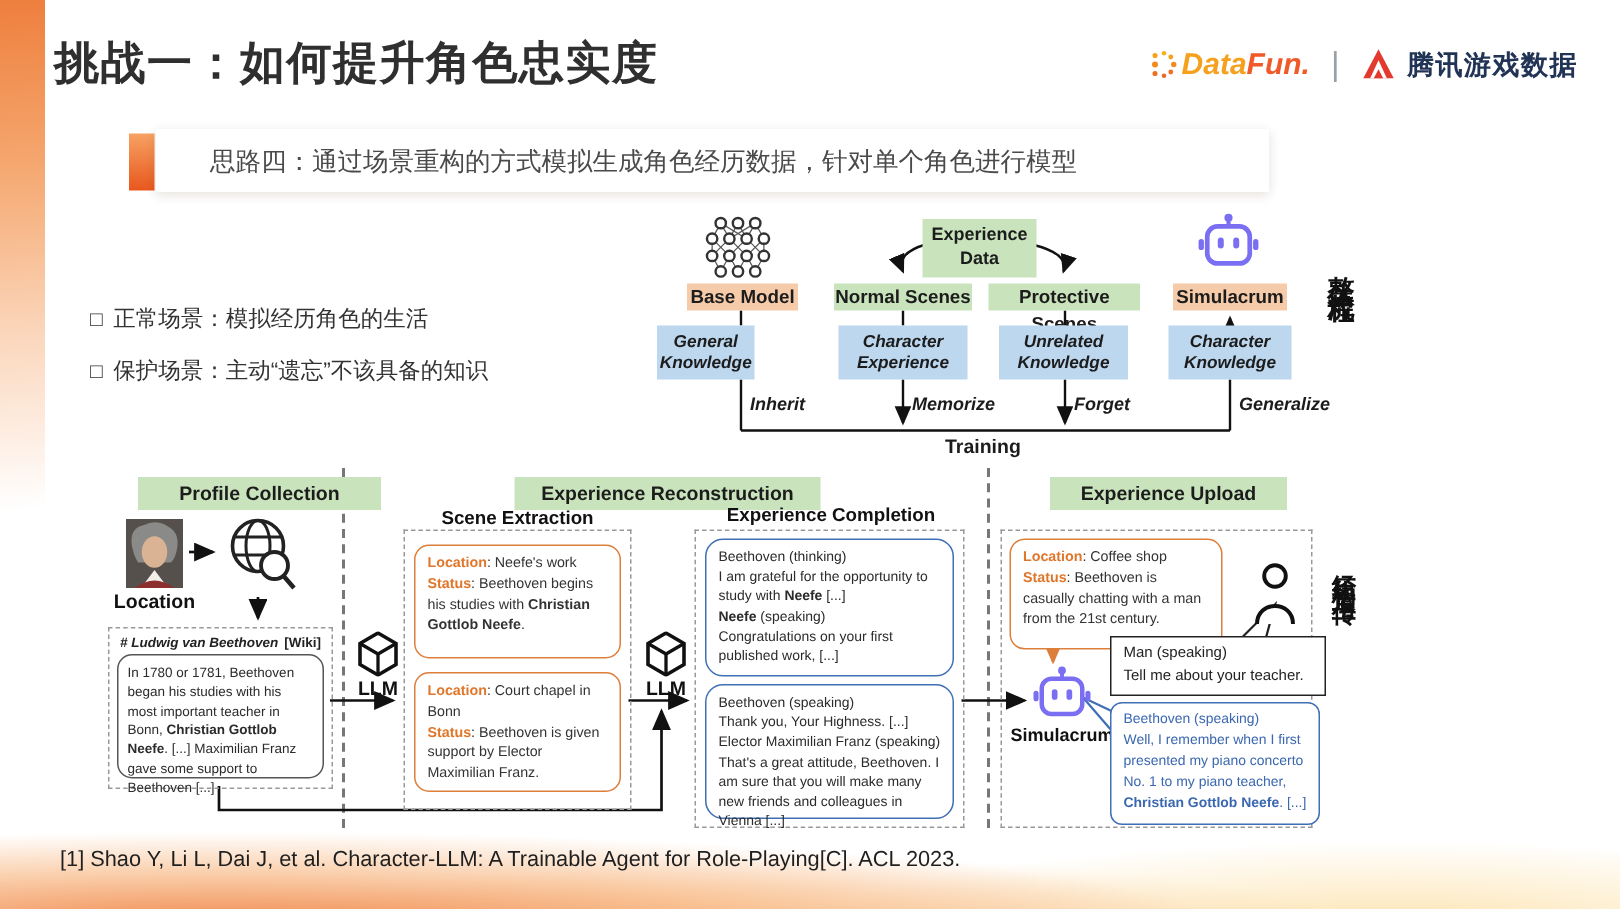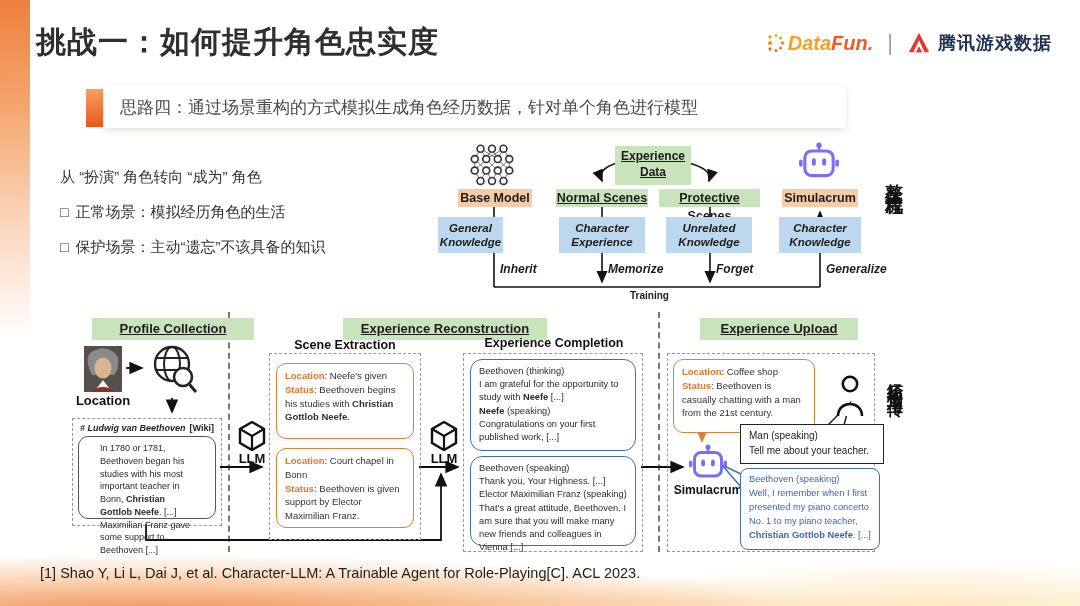--- a/index.html
+++ b/index.html
@@ -20,42 +20,42 @@
   .df-text{font-size:20px;font-weight:700;font-style:italic;}
   .df-data{color:#f5a11d;}
   .df-fun{color:#f05a28;}
   .logo-sep{color:#9aa0a6;font-size:22px;font-weight:300;}
   .tc-text{font-size:18px;font-weight:700;color:#223455;letter-spacing:1px;}
   
   .sub-bar{left:86px;top:89px;width:17px;height:38px;
     background:linear-gradient(180deg,#f7a263,#e8571d);}
   .sub-band{left:104px;top:86px;width:742px;height:42px;background:#fff;
     box-shadow:0 2px 7px rgba(80,40,10,.14);display:flex;align-items:center;}
-  .sub-text{padding-left:16px;font-size:17px;color:#4a4a4a;}
+  .sub-text{padding-left:16px;font-size:17px;color:#4a4a4a;margin-left:20px;}
   
   .intro{left:60px;top:168px;font-size:15px;color:#333;}
   .bullet{left:60px;font-size:15px;color:#333;}
   .bullet .mk{font-weight:700;margin-right:7px;font-size:14px;}
   
-  .gbox{background:#c9e4bc;color:#1c1c1c;font-weight:700;text-align:center;text-decoration:underline;}
+  .gbox{background:#c9e4bc;color:#1c1c1c;font-weight:700;text-align:center;}
   .pbox{background:#f6cbaa;color:#1c1c1c;font-weight:700;text-align:center;}
   .bluebox{background:#bcd7ee;color:#1c1c1c;font-weight:700;font-style:italic;text-align:center;}
   .edge-label{font-size:12px;font-weight:700;font-style:italic;color:#1c1c1c;}
-  .training{font-size:10px;font-weight:700;color:#1c1c1c;text-align:center;}
+  .training{font-size:13px;font-weight:700;color:#1c1c1c;text-align:center;}
   
   .vlabel{writing-mode:vertical-rl;text-orientation:upright;font-weight:700;color:#111;}
   
   .sec-h{font-size:13px;height:22px;line-height:22px;}
   .sub-h{font-size:12.5px;font-weight:700;color:#111;text-align:center;}
   .dash-box{border:1.6px dashed #999;background:rgba(255,255,255,.0);}
   .dash-sep{border-left:2px dashed #777;width:0;}
   .wiki-head{font-size:9px;font-weight:700;display:flex;justify-content:space-between;}
   .wiki-title{font-style:italic;}
   .round-card{border:1.3px solid #555;border-radius:10px;background:#fff;
-    font-size:9px;line-height:1.42;padding:5px 21px;color:#2b2b2b;}
+    font-size:9px;line-height:1.42;padding:5px 6px;color:#2b2b2b;}
   .ocard{border:1.8px solid #dd7e3b;border-radius:10px;background:#fff;
     font-size:9.5px;line-height:1.45;padding:5px 8px;color:#333;}
   .bcard{border:1.6px solid #3f6fb5;border-radius:12px;background:#fff;
     font-size:9.3px;line-height:1.42;padding:5px 8px;color:#2b2b2b;}
   .bubble{border:1.5px solid #222;background:#fff;font-size:10px;line-height:1.5;
     padding:3px 8px;color:#222;}
   .sim-bubble{border:1.6px solid #3f6fb5;border-radius:8px;background:#fff;
     font-size:9.3px;line-height:1.5;padding:4px 8px;color:#3a67b0;}
   .seg-b{font-weight:700;}
   .seg-kw{font-weight:700;color:#e0762a;}
@@ -130,21 +130,20 @@
       </svg>
       <span class="tc-text">腾讯游戏数据</span>
     </span>
   </div>
 
   <div class="abs sub-bar"></div>
   <div class="abs sub-band">
     <span class="sub-text">思路四：通过场景重构的方式模拟生成角色经历数据，针对单个角色进行模型</span>
   </div>
 
-  <div class="abs intro">从 “扮演” 角色转向 “成为” 角色</div>
   <div class="abs bullet" style="top:203px;">
     <span class="mk">□</span><span>正常场景：模拟经历角色的生活</span>
   </div>
   <div class="abs bullet" style="top:238px;">
     <span class="mk">□</span><span>保护场景：主动“遗忘”不该具备的知识</span>
   </div>
 
   <svg class="abs" style="left:466px;top:143px;z-index:2;" width="52" height="46" viewBox="0 0 44 40">
     <g stroke="#555" stroke-width="0.7">
       <line x1="12" y1="5" x2="7" y2="14"></line>
@@ -255,21 +254,21 @@
   <svg class="abs" style="left:237px;top:421px;z-index:2;" width="30" height="30" viewBox="0 0 28 30">
     <polygon points="14,1 26,8 26,22 14,29 2,22 2,8" fill="#fff" stroke="#111" stroke-width="2.4"></polygon>
     <polyline points="2,8 14,15 26,8" fill="none" stroke="#111" stroke-width="2.2"></polyline>
     <line x1="14" y1="15" x2="14" y2="29" stroke="#111" stroke-width="2.2"></line>
   </svg>
   <div class="abs llm-label" style="left:233px;top:451px;width:38px;">LLM</div>
 
   <div class="abs sub-h" style="left:284px;top:338px;width:122px;z-index:2;">Scene Extraction</div>
   <div class="abs dash-box" style="left:269px;top:353px;width:150px;height:185px;z-index:1;"></div>
   <div class="abs ocard" style="left:276px;top:363px;width:120px;height:64px;z-index:2;">
-    <div><span class="seg-kw">Location</span><span>: Neefe's given</span></div>
+    <div><span class="seg-kw">Location</span><span>: Neefe's work</span></div>
     <div><span class="seg-kw">Status</span><span>: Beethoven begins his studies with </span><span class="seg-b">Christian Gottlob Neefe</span><span>.</span></div>
   </div>
   <div class="abs ocard" style="left:276px;top:448px;width:120px;height:68px;z-index:2;">
     <div><span class="seg-kw">Location</span><span>: Court chapel in Bonn</span></div>
     <div><span class="seg-kw">Status</span><span>: Beethoven is given support by Elector Maximilian Franz.</span></div>
   </div>
 
   <svg class="abs" style="left:429px;top:421px;z-index:2;" width="30" height="30" viewBox="0 0 28 30">
     <polygon points="14,1 26,8 26,22 14,29 2,22 2,8" fill="#fff" stroke="#111" stroke-width="2.4"></polygon>
     <polyline points="2,8 14,15 26,8" fill="none" stroke="#111" stroke-width="2.2"></polyline>

